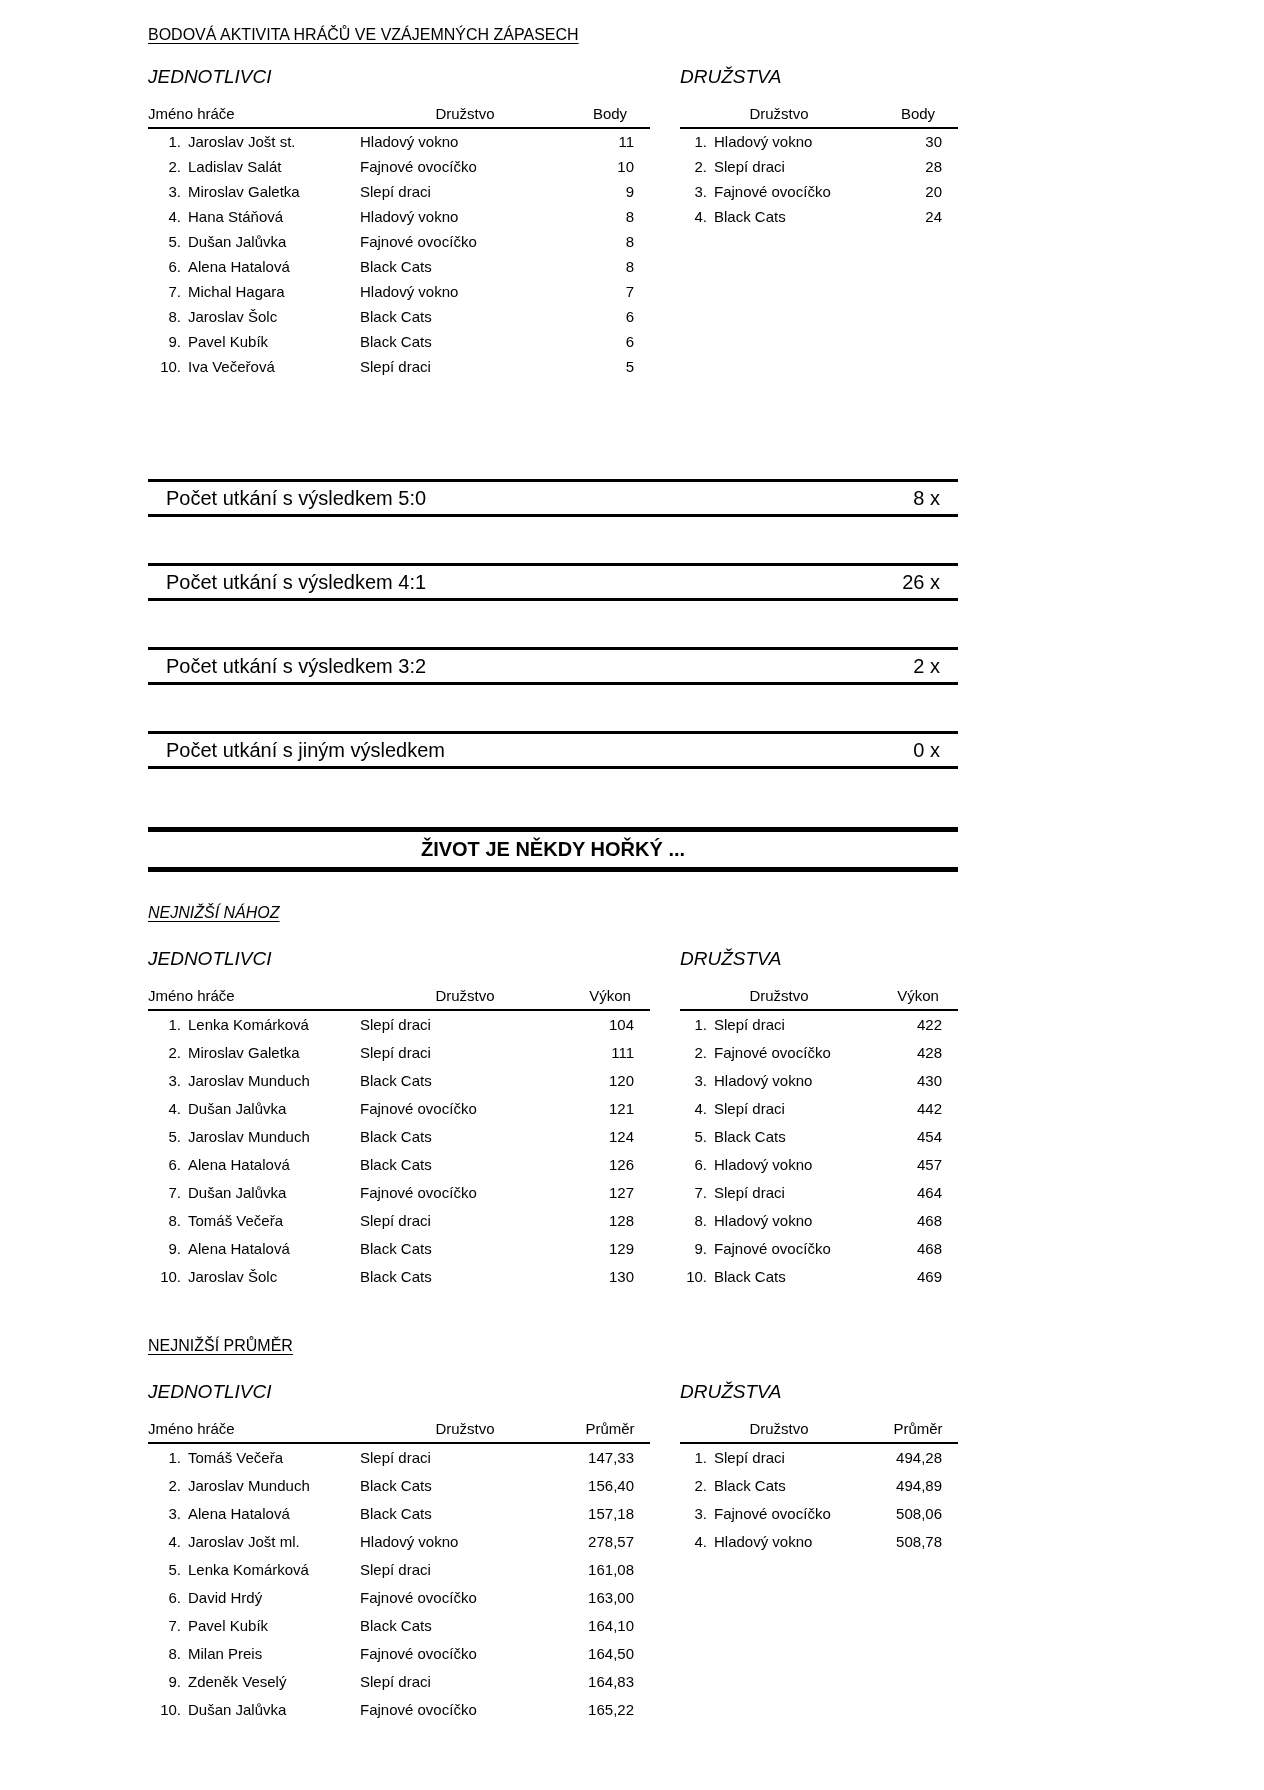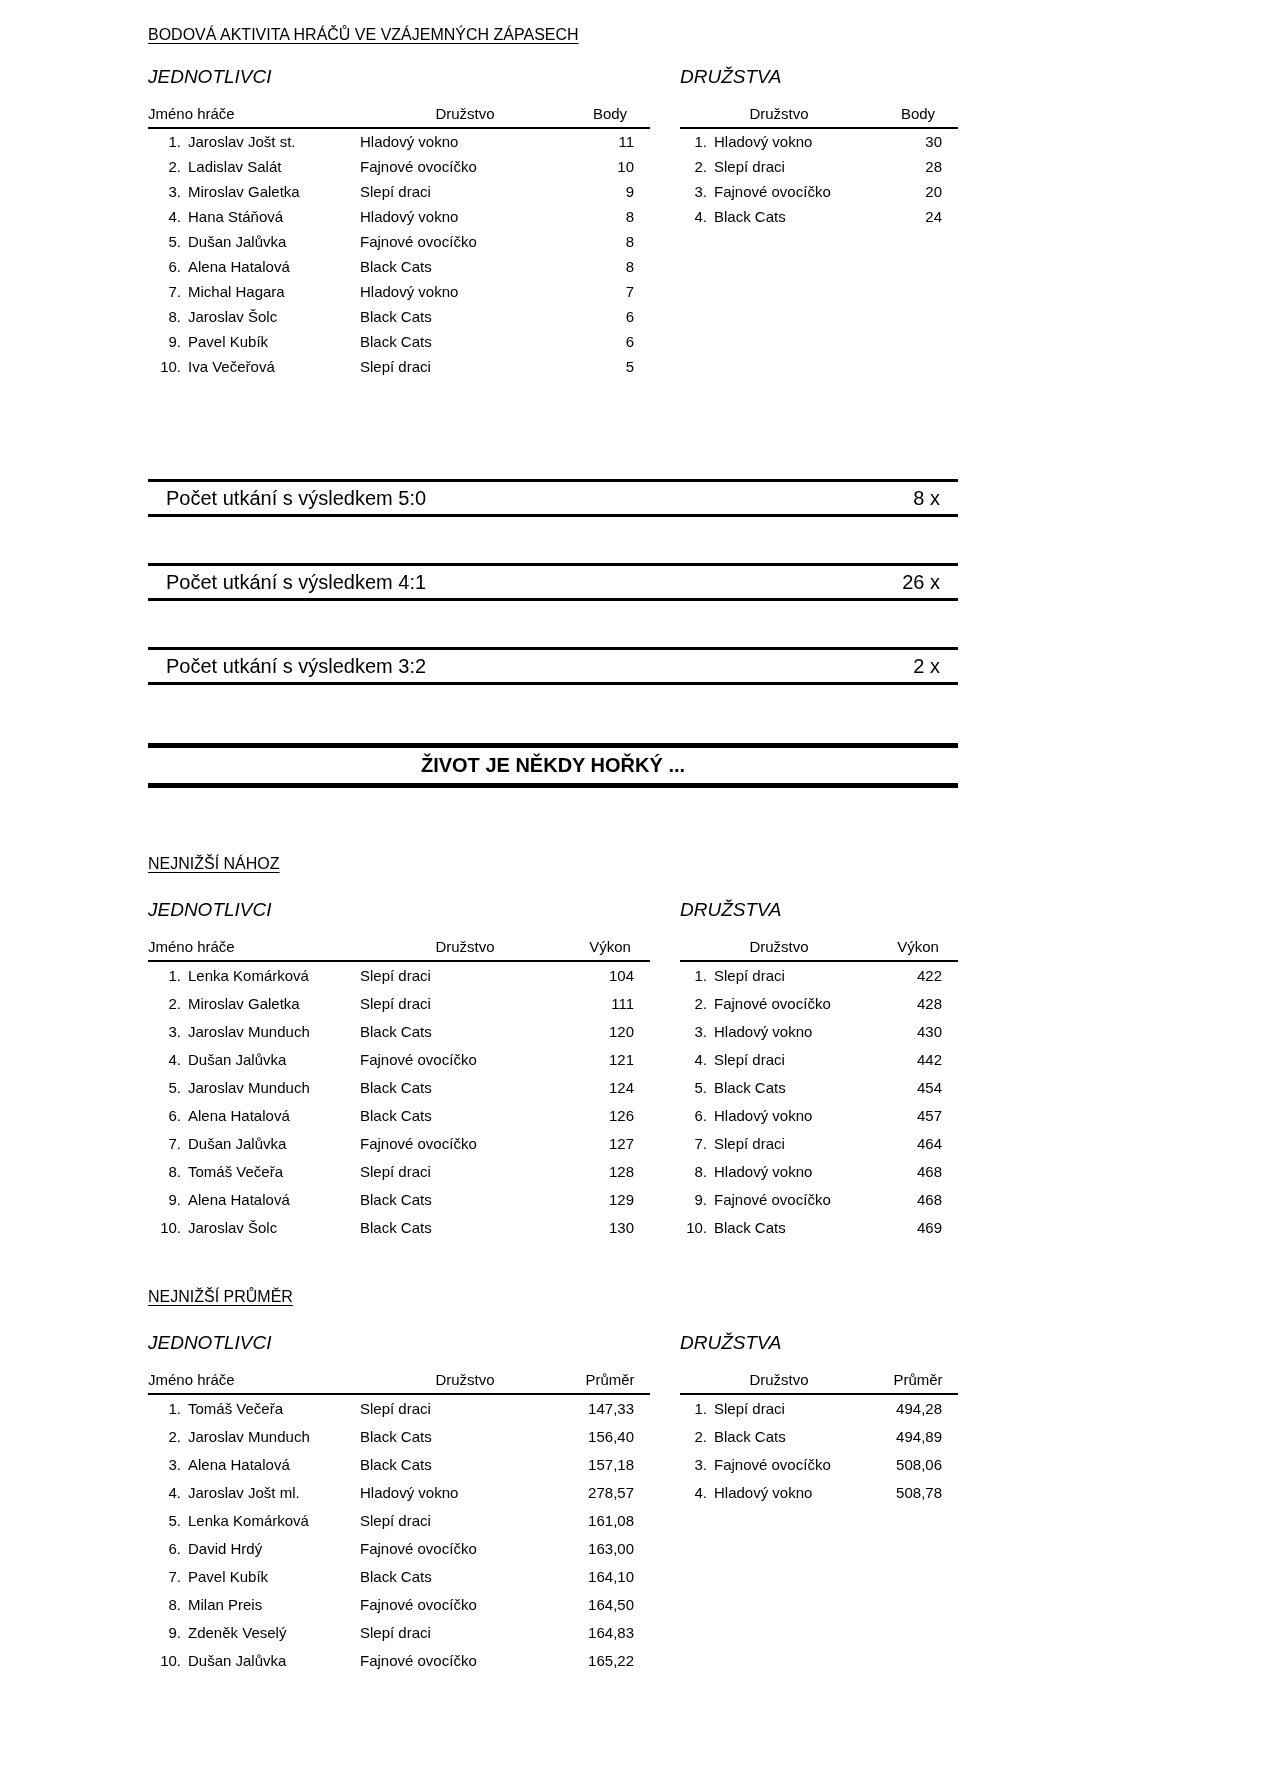--- a/index.html
+++ b/index.html
@@ -59,21 +59,21 @@
   .divider-line { height:5px; background:#000; }
   .divider-heading {
     text-align:center; font-weight:bold; font-size:20px;
     padding:6px 0; line-height:23px;
   }
 
   .section-heading {
     font-size:16px; font-weight:normal; line-height:18px;
     text-decoration:underline; text-underline-offset:3px;
   }
-  .section-heading.nahoz  { margin-top:67px; }
+  .section-heading.nahoz  { margin-top:32px;font-style:italic; }
   .section-heading.prumer { margin-top:46px; }
 </style>
 </head>
 <body>
 
 <div class="content">
 
   <h1 class="doc-title">BODOVÁ AKTIVITA HRÁČŮ VE VZÁJEMNÝCH ZÁPASECH</h1>
 
   <section class="two-col">
@@ -202,20 +202,24 @@
       <div class="banner">
         <span class="banner-label">Počet utkání s výsledkem 4:1</span>
         <span class="banner-value">26 x</span>
       </div>
 
       <div class="banner">
         <span class="banner-label">Počet utkání s výsledkem 3:2</span>
         <span class="banner-value">2 x</span>
       </div>
 
+      <div class="banner">
+        <span class="banner-label">Počet utkání s jiným výsledkem</span>
+        <span class="banner-value">0 x</span>
+      </div>
     </div>
 
   <div class="divider">
     <div class="divider-line"></div>
     <div class="divider-heading">ŽIVOT JE NĚKDY HOŘKÝ ...</div>
     <div class="divider-line"></div>
   </div>
 
   <h2 class="section-heading nahoz">NEJNIŽŠÍ NÁHOZ</h2>
   <section class="two-col wide-gap">

